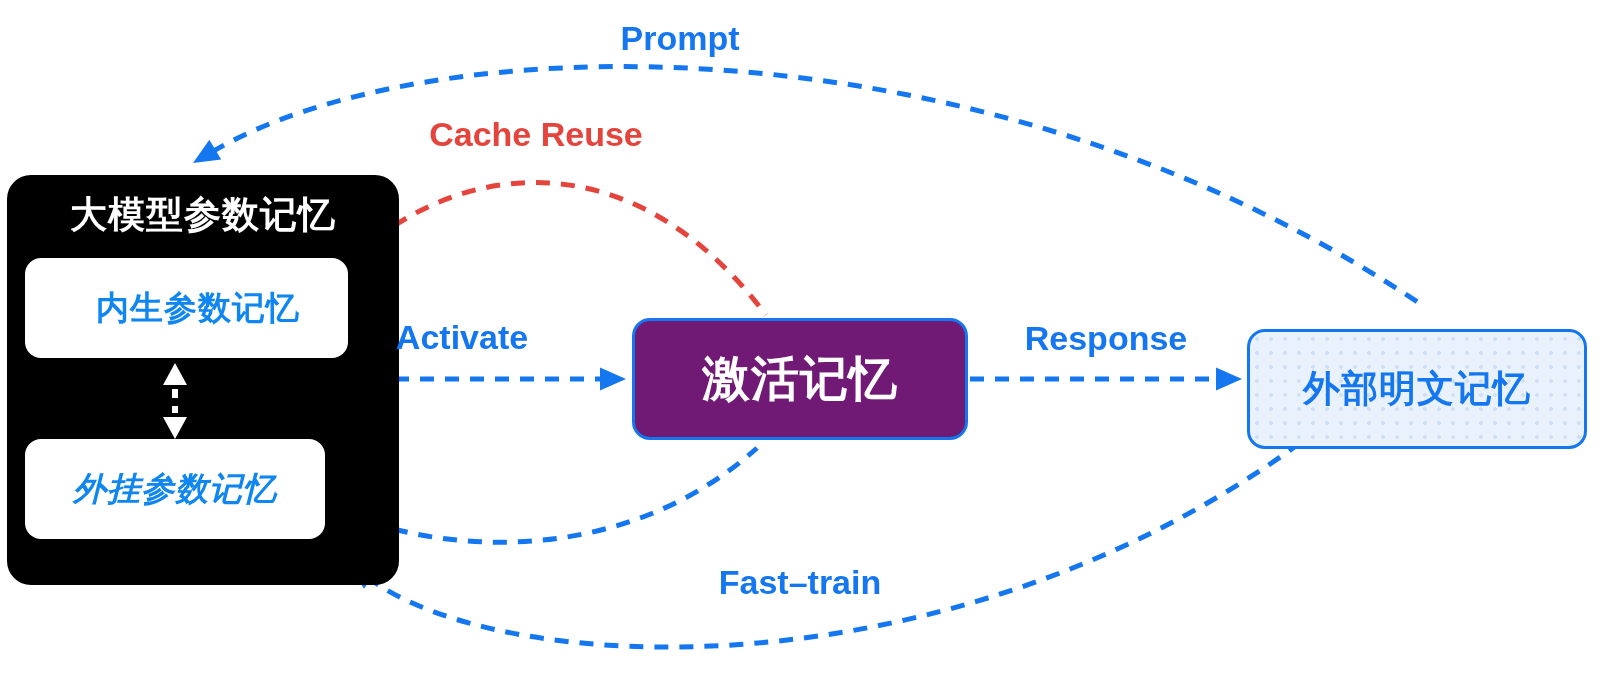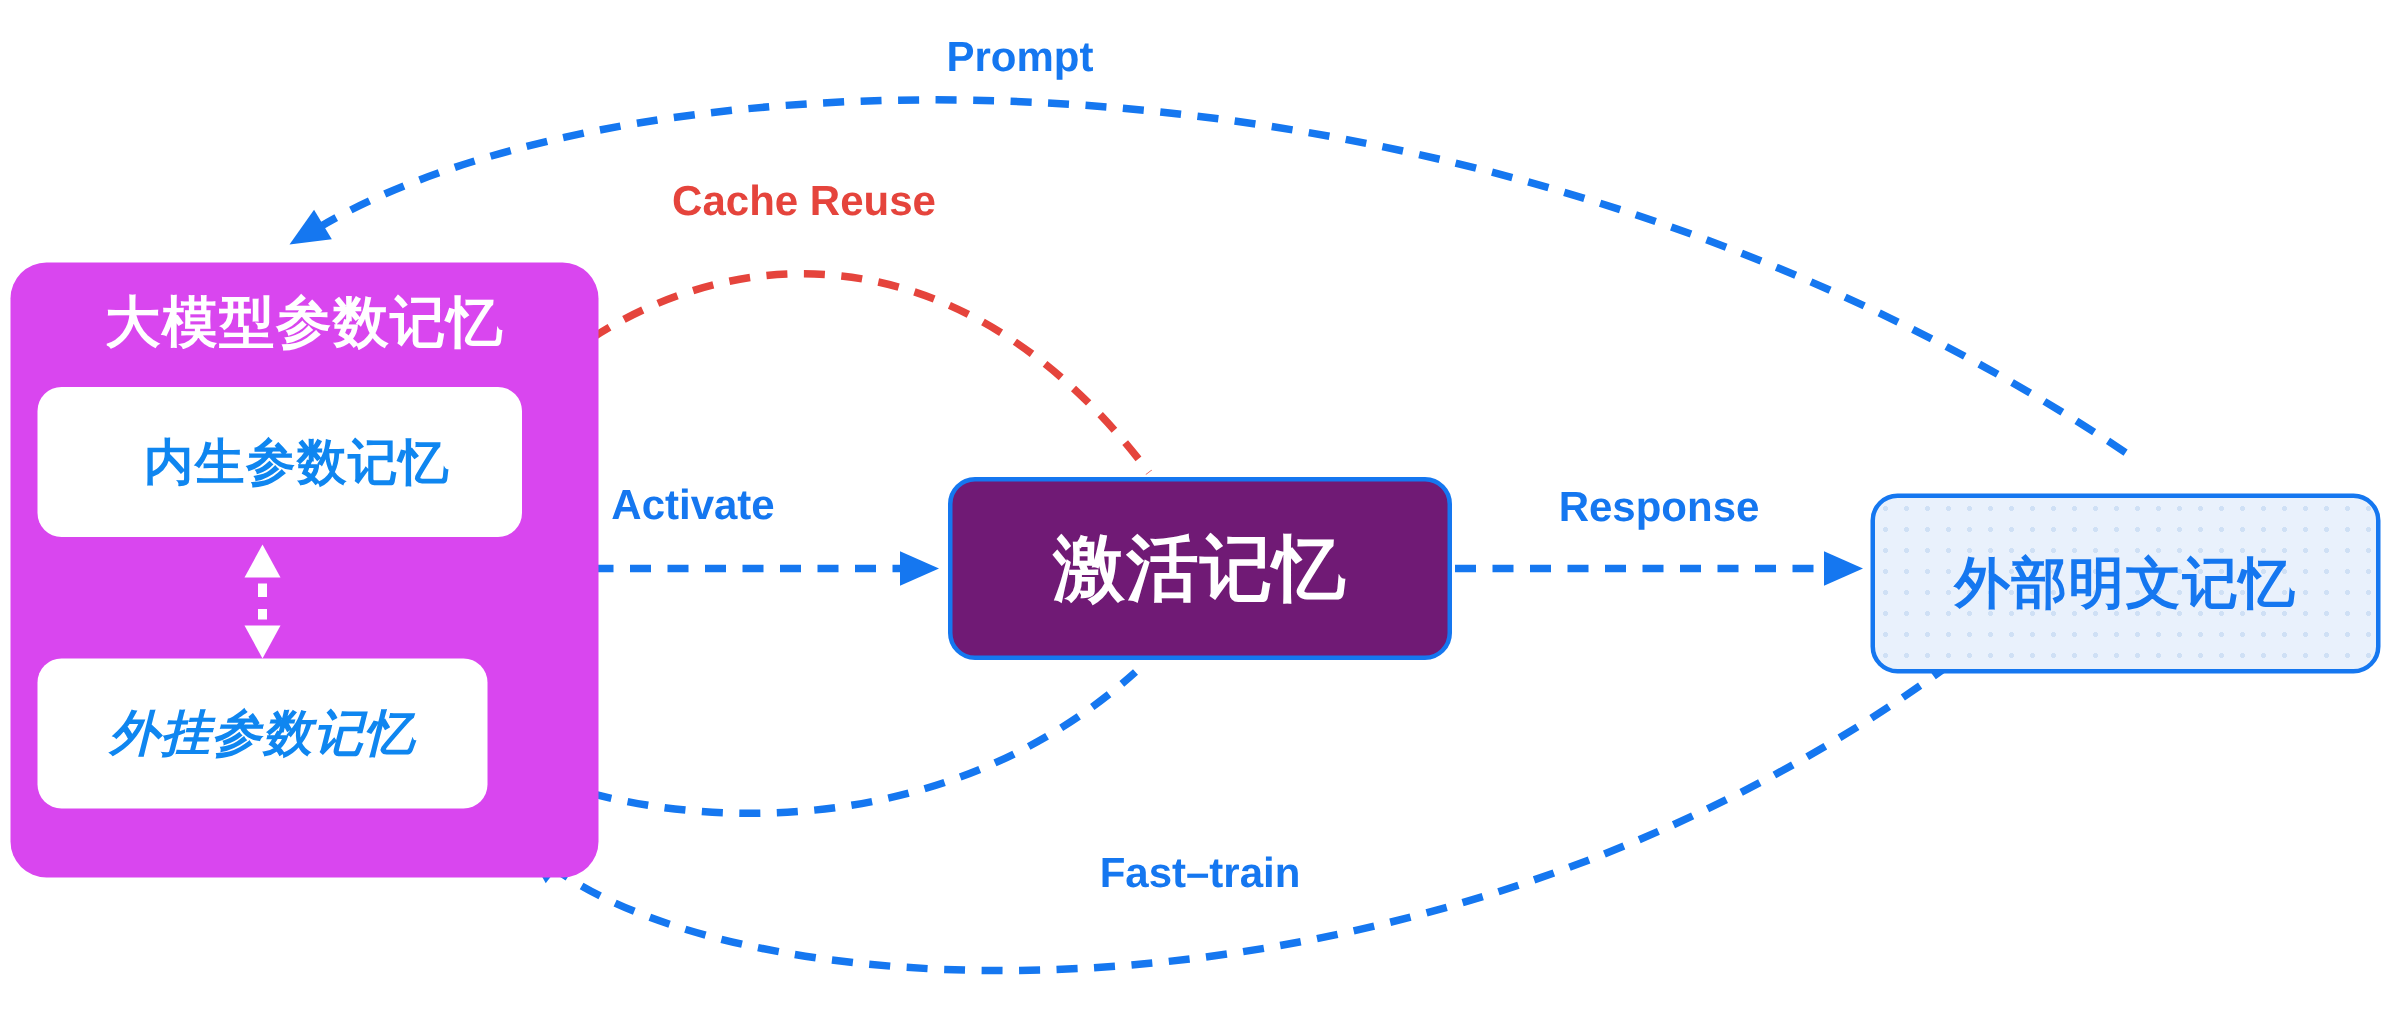--- a/index.html
+++ b/index.html
@@ -8,21 +8,21 @@
     width:1600px;height:674px;
     background:#ffffff;
     overflow:hidden;
     font-family:"Liberation Sans","DejaVu Sans",sans-serif;
   }
   .stage svg.wires{position:absolute;left:0;top:0;width:1600px;height:674px;}
 
   
   .panel{
     position:absolute;left:7px;top:175px;width:392px;height:410px;
-    background:#d946ef;border-radius:24px;
+    background:#000000;border-radius:24px;
   }
   .panel-title{
     position:absolute;left:0;top:12px;width:100%;height:56px;
     display:flex;align-items:center;justify-content:center;
     color:#ffffff;font-size:37px;font-weight:bold;letter-spacing:1px;
   }
   .subnode{
     position:absolute;left:18px;width:300px;height:100px;
     background:#ffffff;border-radius:16px;
     display:flex;align-items:center;justify-content:center;
@@ -46,21 +46,21 @@
   .node.right{
     left:1247px;top:329px;width:340px;height:120px;
     background:#e9f1fc;color:#1577f0;font-size:37px;
     background-image:radial-gradient(#cfe0f5 1.6px, transparent 1.8px);
     background-size:14px 14px;
   }
 
   
   .edge-label{
     position:absolute;transform:translate(-50%,-50%);
-    font-size:28px;font-weight:bold;color:#1577f0;white-space:nowrap;
+    font-size:34px;font-weight:bold;color:#1577f0;white-space:nowrap;
   }
   .edge-label.red{color:#e5443c;}
 </style>
 </head>
 <body>
 
 <div class="stage">
 
   <svg class="wires" viewBox="0 0 1600 674">
 

